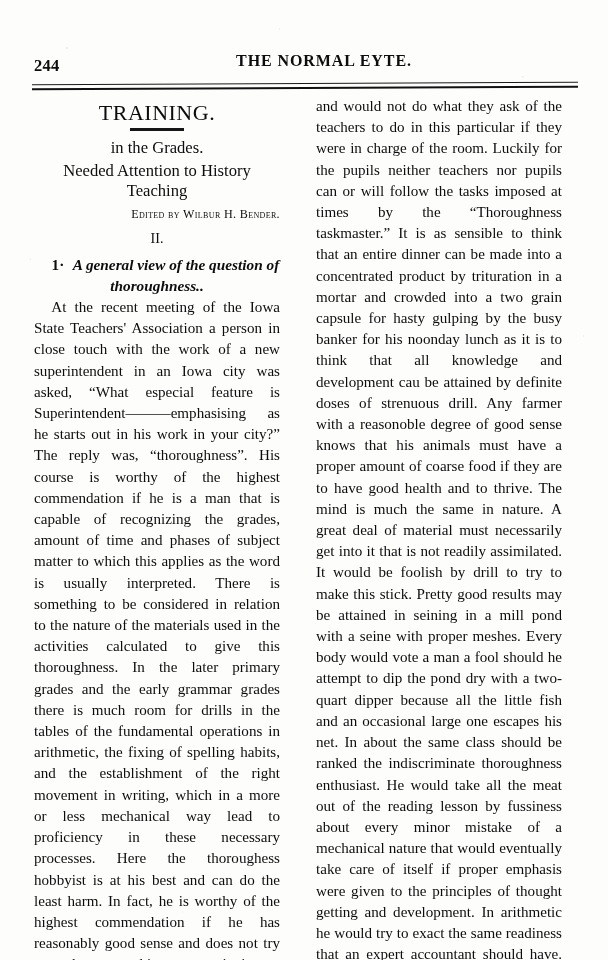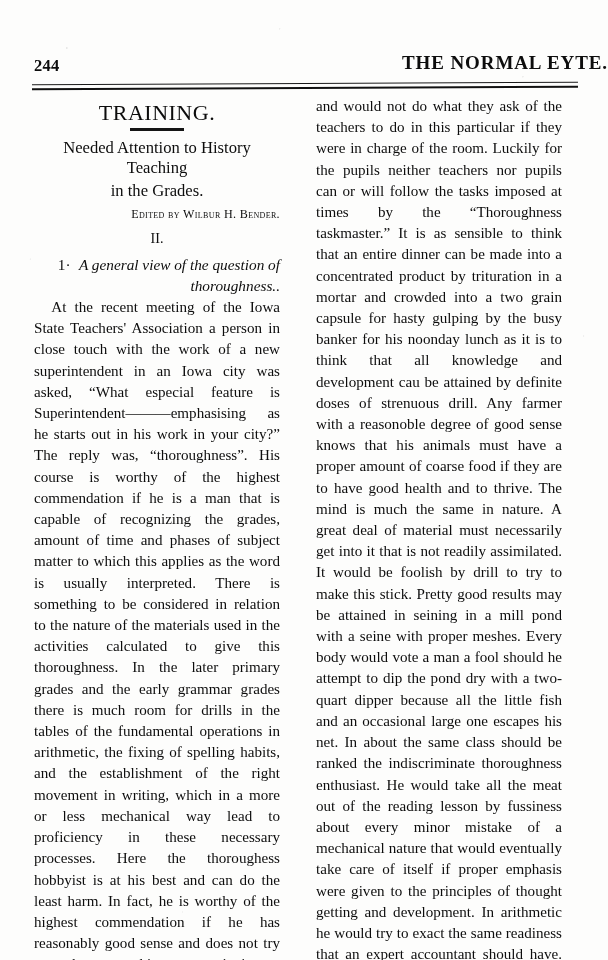--- a/index.html
+++ b/index.html
@@ -55,22 +55,22 @@
     top: 4px;
     font-size: 16.5px;
     font-weight: 700;
     letter-spacing: .3px;
   }
   #head-title {
     position: absolute;
     left: 0;
     top: 0;
     width: 608px;
-    text-align: right;
-    font-size: 19px;
+    text-align: center;
+    font-size: 16px;
     font-weight: 700;
     letter-spacing: .9px;
     padding-left: 40px;
     box-sizing: border-box;
   }
 
   
   #head-rules {
     position: absolute;
     left: 32px;
@@ -151,21 +151,22 @@
   .art-part {
     text-align: center;
     font-size: 14px;
     margin: 1px 0 4px 0;
   }
   .art-lead {
     font-style: italic;
     font-size: 15.3px;
     line-height: 21.2px;
     margin: 0 0 1px 0;
-    text-align: right;
+    text-align: center;
+    font-weight: bold;
   }
   .art-lead .lead-num {
     font-style: normal;
     padding-left: 1.1em;
     padding-right: .55em;
   }
 </style>
 </head>
 <body>
 
@@ -183,22 +184,22 @@
     <div class="rule-thick"></div>
   </div>
 
   <div id="columns">
 
     <div class="col" id="col-left">
 
       <div class="art-head">TRAINING.</div>
       <div class="art-rule"></div>
 
+      <div class="art-subtitle">in the Grades.</div>
       <div class="art-subtitle">Needed Attention to History Teaching</div>
-      <div class="art-subtitle">in the Grades.</div>
 
       <div class="art-byline">Edited by Wilbur H. Bender.</div>
 
       <div class="art-part">II.</div>
 
       <div class="art-lead">
         <span class="lead-num">1·</span><span>A general view of the question of thoroughness..</span>
       </div>
 
       <p>At the recent meeting of the Iowa State Teachers' Association a person in close touch with the work of a new superintendent in an Iowa city was asked, “What especial feature is Superintendent———emphasising as he starts out in his work in your city?” The reply was, “thoroughness”. His course is worthy of the highest commendation if he is a man that is capable of recognizing the grades, amount of time and phases of subject matter to which this applies as the word is usually interpreted. There is something to be considered in relation to the nature of the materials used in the activities calculated to give this thoroughness. In the later primary grades and the early grammar grades there is much room for drills in the tables of the fundamental operations in arithmetic, the fixing of spelling habits, and the establishment of the right movement in writing, which in a more or less mechanical way lead to proficiency in these necessary processes. Here the thoroughess hobbyist is at his best and can do the least harm. In fact, he is worthy of the highest commendation if he has reasonably good sense and does not try to make every thing automatic in too short a time. But if some of these persons could have their way they would drive teachers and pupils to distraction by the futile mechanical drills that they would try to enforce in the wrong grades and in the wrong parts of the subjects taught. They, themselves, could not</p>

